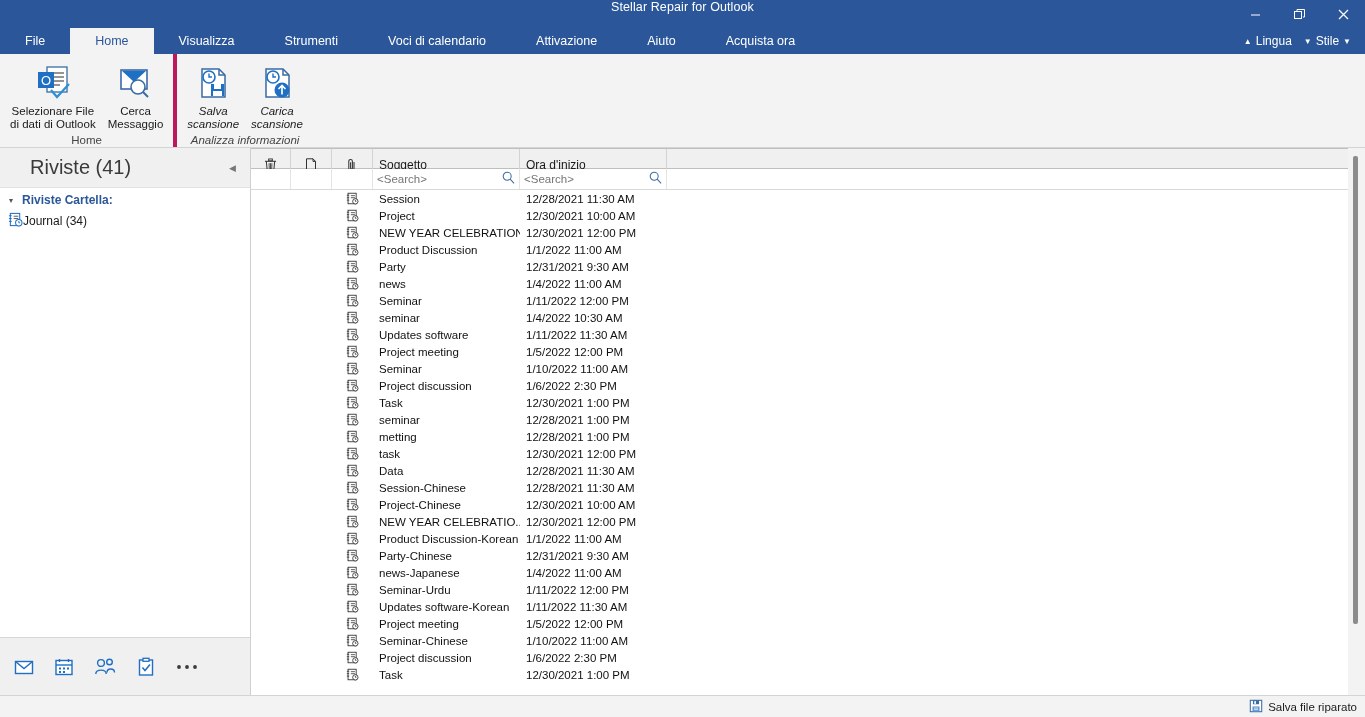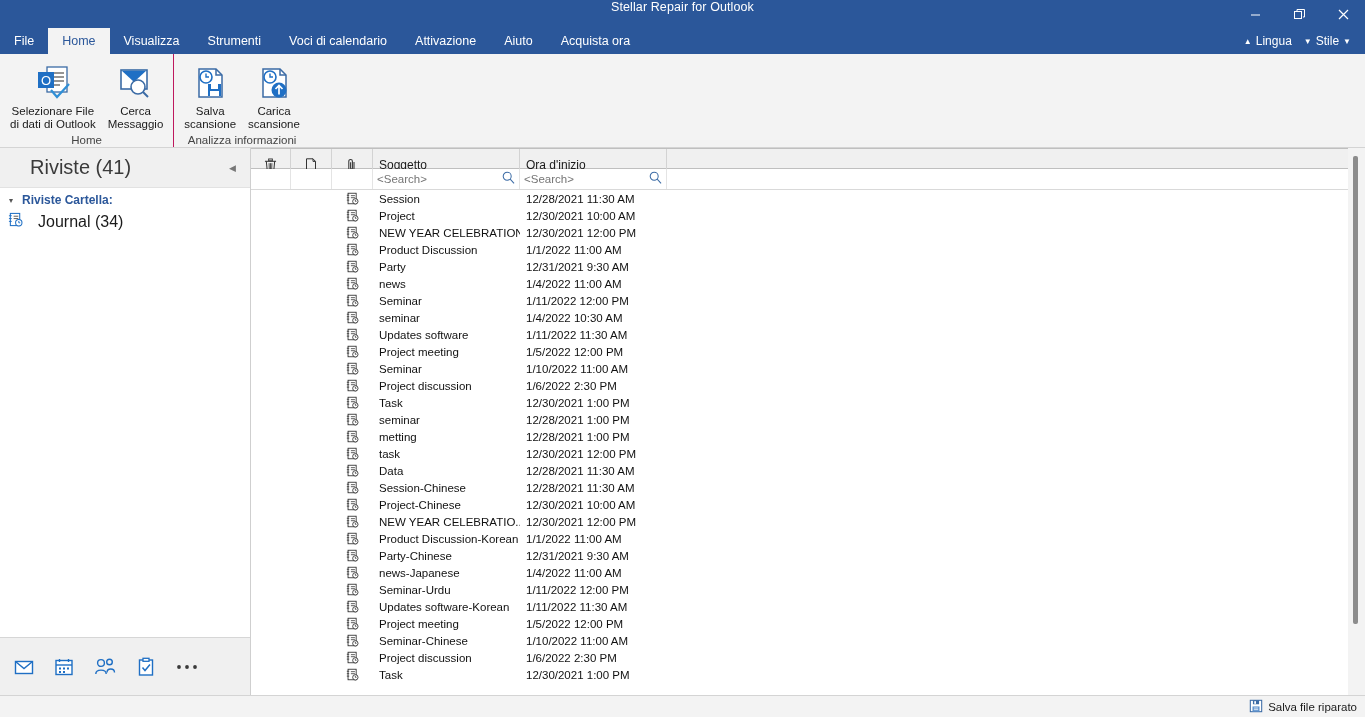--- a/index.html
+++ b/index.html
@@ -23,21 +23,21 @@
     width: 44px; height: 28px; display: flex; align-items: center;
     justify-content: center; color: #fff; font-size: 12px; cursor: default;
   }
 
   
   .menubar {
     height: 26px; background: #2b579a; display: flex; align-items: flex-end;
     position: relative;
   }
   .menu-item {
-    color: #ffffff; font-size: 12.5px; padding: 0 14px; height: 26px;
+    color: #ffffff; font-size: 12.5px; padding: 0 25px; height: 26px;
     line-height: 26px; cursor: default; white-space: nowrap;
   }
   .menu-item.active {
     background: #f3f3f3; color: #2b579a; height: 26px; line-height: 26px;
   }
   .menu-right {
     margin-left: auto; display: flex; align-items: center;
     color: #fff; font-size: 12px; padding-right: 8px; height: 26px;
   }
   .menu-right .mr {
@@ -46,21 +46,21 @@
   }
   .caret-up { font-size: 8px; }
   .caret-dn { font-size: 8px; }
 
   
   .ribbon {
     height: 94px; background: #f3f3f3; border-bottom: 1px solid #d4d4d4;
     display: flex; align-items: stretch;
   }
   .rgroup { display: flex; flex-direction: column; position: relative; padding: 0 4px; }
-  .rgroup + .rgroup { border-left: 1px solid #be185d; }
+  .rgroup + .rgroup { border-left: 4px solid #be185d; font-style: italic; }
   .rgroup-items { display: flex; align-items: flex-start; flex: 1; padding-top: 6px; }
   .rgroup-label {
     text-align: center; font-size: 11.5px; color: #444;
     padding-bottom: 3px; border-top: 1px solid transparent;
   }
   .rbtn {
     width: auto; min-width: 52px; padding: 2px 6px; display: flex;
     flex-direction: column; align-items: center; cursor: default;
   }
   .rbtn-ico { height: 42px; display: flex; align-items: center; justify-content: center; }
@@ -84,22 +84,22 @@
   }
   .sb-title { font-size: 20px; color: #3a3a3a; font-weight: 400; }
   .sb-collapse { margin-left: auto; color: #777; font-size: 9px; cursor: default; padding: 4px; }
   .sb-tree { background: #ffffff; border-top: 1px solid #e2e2e2; flex: 1; padding-top: 3px; }
   .sb-root {
     display: flex; align-items: center; gap: 6px; padding: 2px 6px 2px 6px;
     font-size: 12px; color: #2b579a; font-weight: bold; cursor: default;
   }
   .sb-arrow { font-size: 8px; color: #555; width: 10px; text-align: center; font-weight: normal; }
   .sb-node {
-    display: flex; align-items: center; gap: 15px; padding: 3px 6px 3px 8px;
-    font-size: 16px; color: #1a1a1a; cursor: default;
+    display: flex; align-items: center; gap: 0; padding: 3px 6px 3px 8px;
+    font-size: 12px; color: #1a1a1a; cursor: default;
   }
   .sb-nav {
     height: 58px; border-top: 1px solid #d6d6d6; background: #f0f0f0;
     display: flex; align-items: center; gap: 20px; padding-left: 14px;
   }
   .sb-nav-btn { cursor: default; display: flex; align-items: center; }
 
   
   .content { flex: 1; display: flex; background: #f3f3f3; }
   .grid-wrap { flex: 1; display: flex; flex-direction: column; background: #ffffff; }

